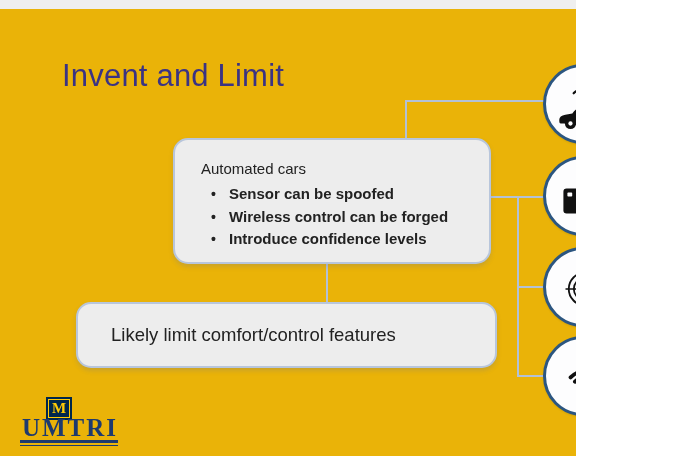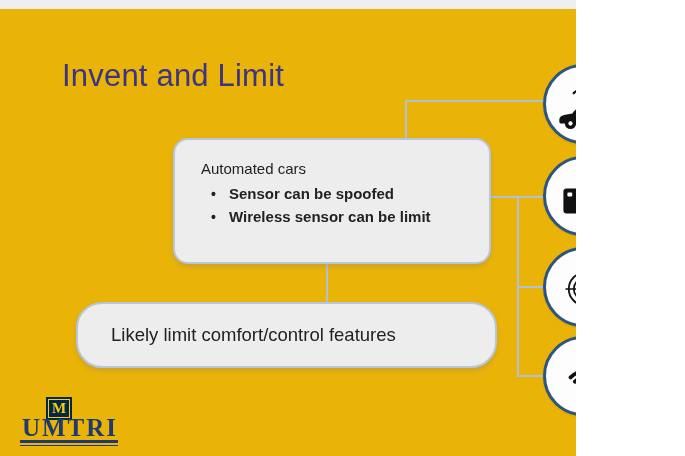--- a/index.html
+++ b/index.html
@@ -28,21 +28,21 @@
     color:#222222;
   }
   .box-top { left:173px; top:138px; width:318px; height:126px; padding:19px 0 16px 26px; }
   .box-top .heading { font-size:15px; line-height:19px; }
   .box-top ul { margin:5px 0 0 0; padding:0 0 0 6px; list-style:none;font-weight:bold; }
   .box-top li { position:relative; padding-left:22px; line-height:22.5px; font-size:15px; }
   .box-top li::before { content:'•'; position:absolute; left:4px; top:0; font-size:14px; }
   .box-bottom {
     left:76px; top:302px; width:421px; height:66px;
     display:flex; align-items:center;
-    padding-left:33px; font-size:18.5px;border-radius:26px;
+    padding-left:33px; font-size:18.5px;
   }
   .conn { position:absolute; background:#b3c1d6; }
   .circle {
     position:absolute; left:543px; width:80px; height:80px;
     border:3px solid #2c5680; border-radius:50%;
     background:#fdfdfe; box-sizing:border-box;
     box-shadow: 0 1px 2px rgba(0,0,0,.10);
   }
   .circle svg { position:absolute; }
   .arrow-shaft {
@@ -94,21 +94,22 @@
   <div class="conn" style="left:491px; top:196px; width:53px; height:2px;"></div>
   <div class="conn" style="left:517px; top:196px; width:2px;  height:181px;"></div>
   <div class="conn" style="left:517px; top:286px; width:27px; height:2px;"></div>
   <div class="conn" style="left:517px; top:375px; width:27px; height:2px;"></div>
   <div class="conn" style="left:326px; top:263px; width:2px;  height:40px;"></div>
 
   <div class="bubble box-top">
     <div class="heading">Automated cars</div>
     <ul>
       <li>Sensor can be spoofed</li>
-      <li>Wireless sensor can be limit</li>
+      <li>Wireless control can be forged</li>
+      <li>Introduce confidence levels</li>
     </ul>
   </div>
 
   <div class="bubble box-bottom">
     <span>Likely limit comfort/control features</span>
   </div>
 
   <div class="circle" style="top:64px;">
     <svg width="56" height="48.5" viewBox="0 0 60 52" style="left:10px; top:15px;">
       <path d="M19,12 Q30,2.5 41,12" stroke="#111" stroke-width="2.4" fill="none" stroke-linecap="round"></path>

